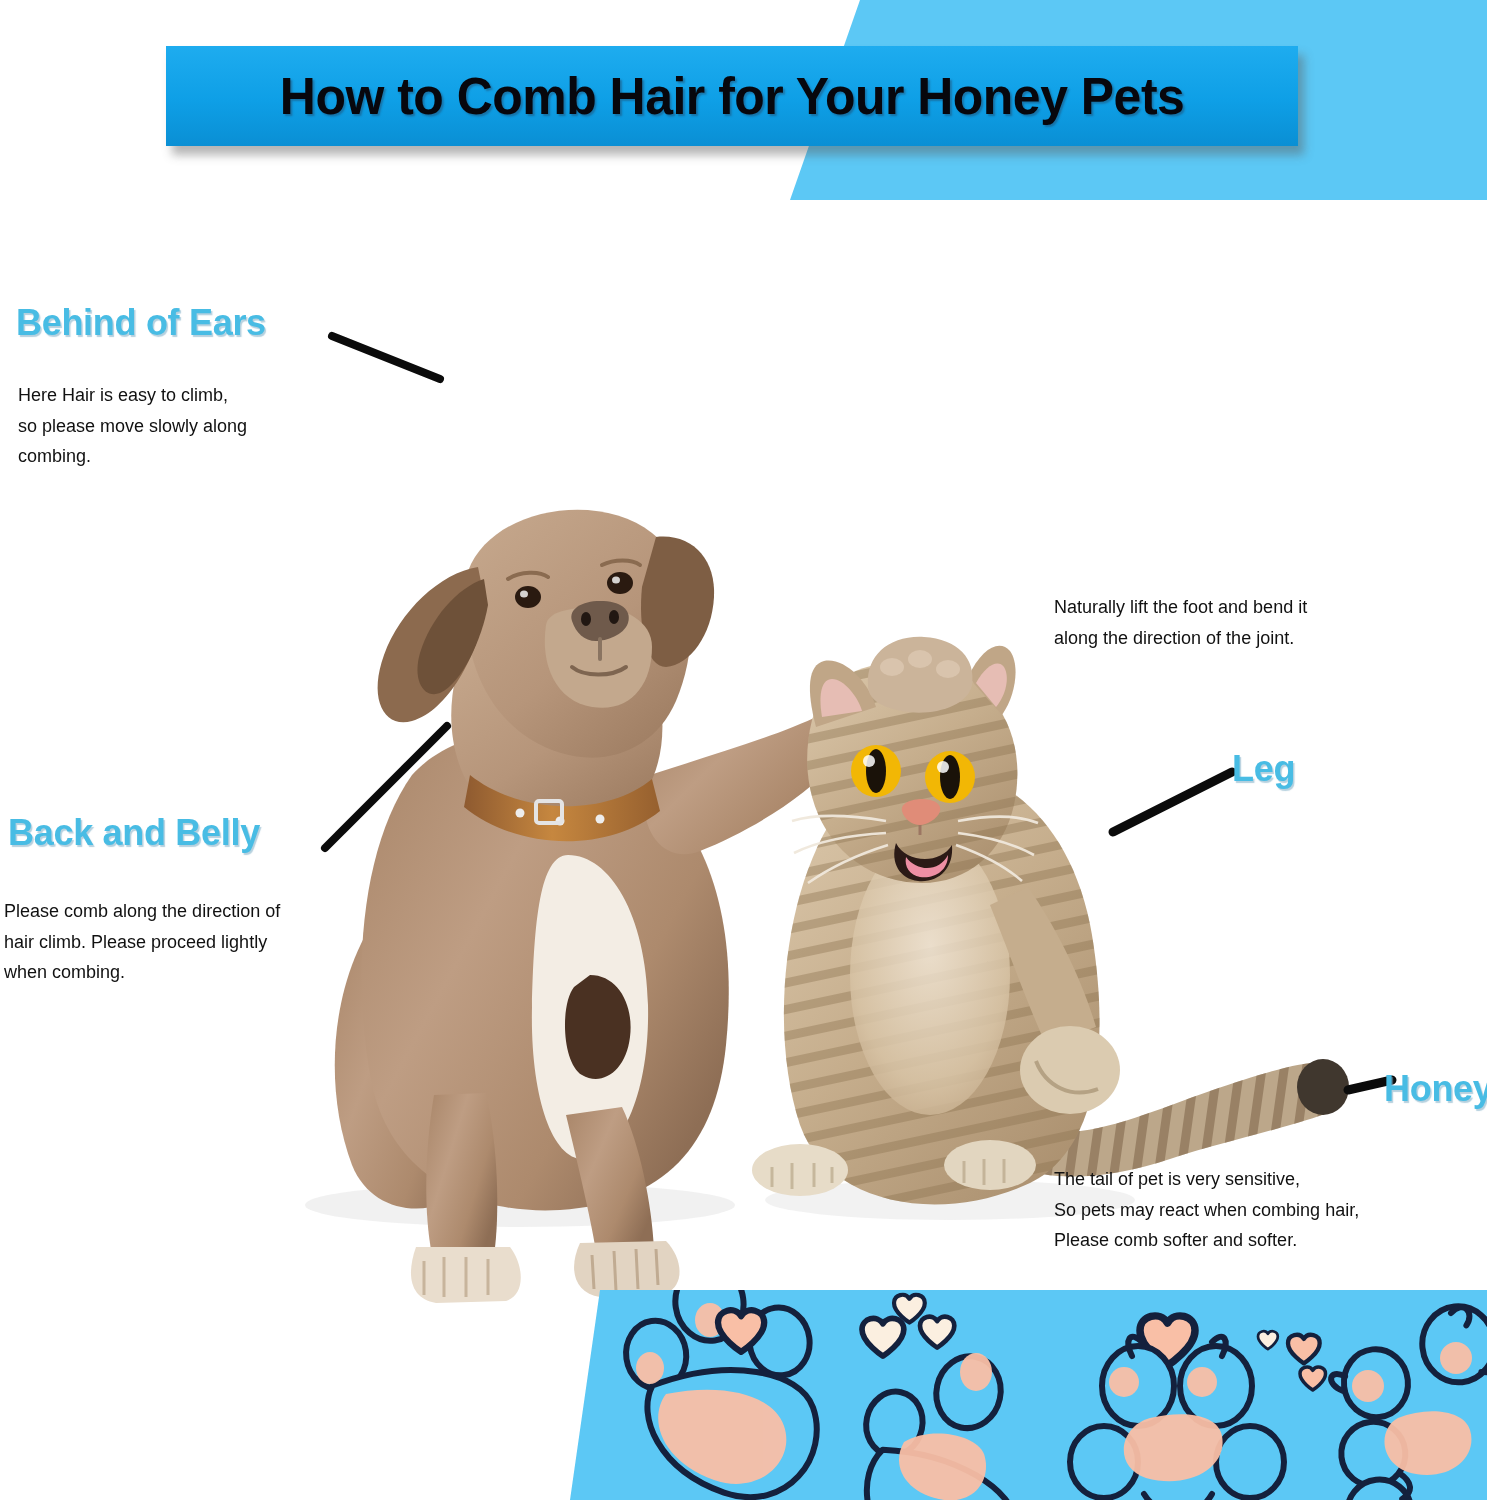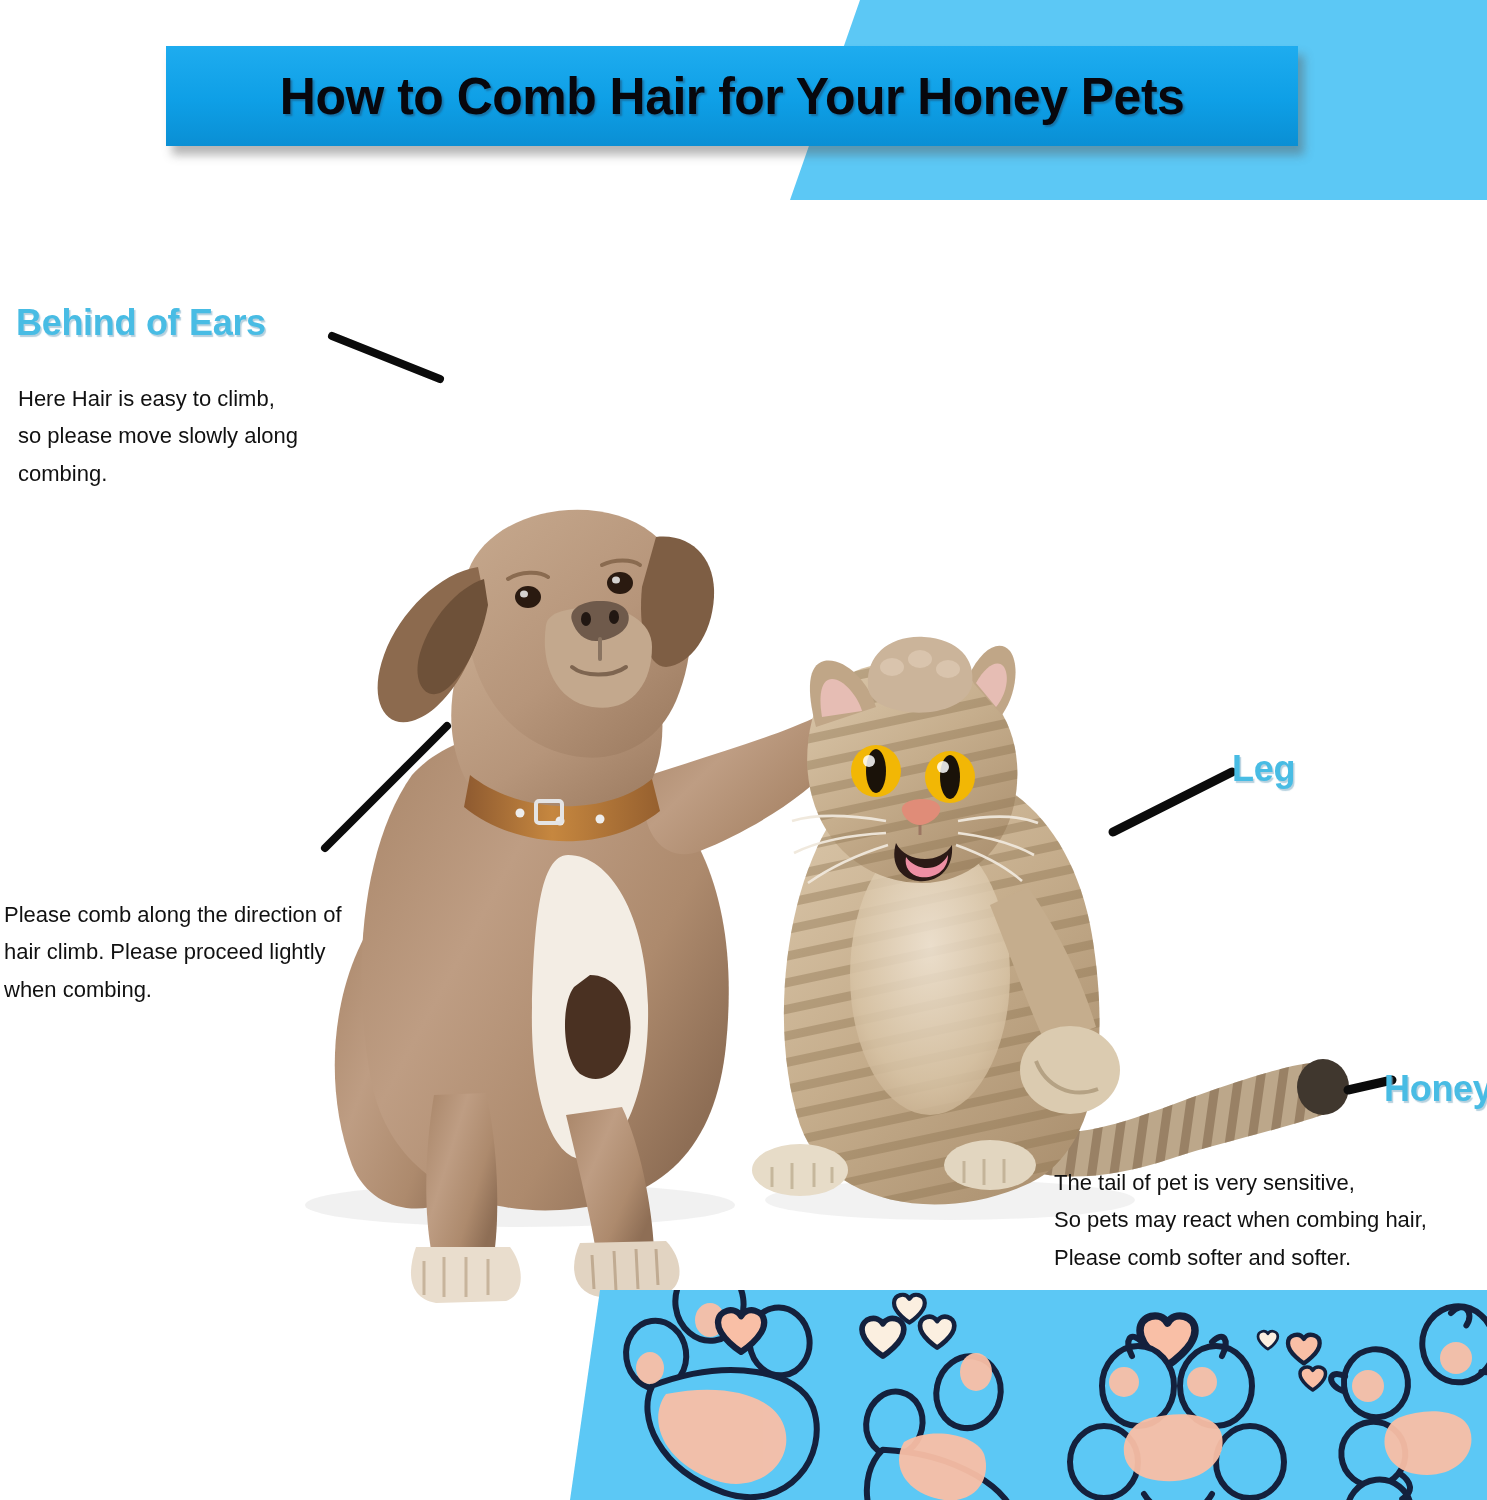--- a/index.html
+++ b/index.html
@@ -33,21 +33,21 @@
   
   .cal-head {
     position: absolute; z-index: 6;
     font-size: 36px; font-weight: bold;
     color: #48BCE4;
     text-shadow: 1.5px 1.5px 1px rgba(120,170,195,0.55);
     white-space: nowrap; letter-spacing: -0.3px;
   }
   .cal-body {
     position: absolute; z-index: 6;
-    font-size: 22px; color: #111111; line-height: 1.70;
+    font-size: 18px; color: #111111; line-height: 1.70;
     white-space: nowrap;
   }
   .cal-body .ln { display: block; }
 
   
   .leaders { position: absolute; left: 0; top: 0; width: 1487px; height: 1500px; z-index: 5; pointer-events: none; }
 
   
   .stage { position: absolute; left: 0; top: 215px; width: 1487px; height: 1090px; z-index: 2; }
   .stage svg { display: block; width: 100%; height: 100%; }
@@ -255,27 +255,32 @@
     <line x1="1348" y1="1090" x2="1392" y2="1080" stroke="#0b0b0b" stroke-width="9" stroke-linecap="round"></line>
   </svg>
 
   <div class="cal-head" style="left:16px; top:302px;">Behind of Ears</div>
   <div class="cal-body" style="left:18px; top:380px;">
     <span class="ln">Here Hair is easy to climb,</span>
     <span class="ln">so please move slowly along</span>
     <span class="ln">  combing.</span>
   </div>
 
+  <div class="cal-head" style="left:8px; top:812px;">Back and Belly</div>
   <div class="cal-body" style="left:4px; top:896px;">
     <span class="ln">Please comb along the direction of</span>
     <span class="ln">  hair climb. Please proceed lightly</span>
     <span class="ln">  when combing.</span>
   </div>
 
   <div class="cal-head" style="left:1232px; top:748px;">Leg</div>
+  <div class="cal-body" style="left:1054px; top:592px;">
+    <span class="ln">Naturally lift the foot and bend it</span>
+    <span class="ln">along the direction of the joint.</span>
+  </div>
 
   <div class="cal-head" style="left:1384px; top:1068px;">Honey</div>
   <div class="cal-body" style="left:1054px; top:1164px;">
     <span class="ln">The tail of pet is very sensitive,</span>
     <span class="ln">So pets may react when combing hair,</span>
     <span class="ln">Please comb softer and softer.</span>
   </div>
 
   <div class="banner">
     <svg viewBox="0 0 1487 210" preserveAspectRatio="none">

